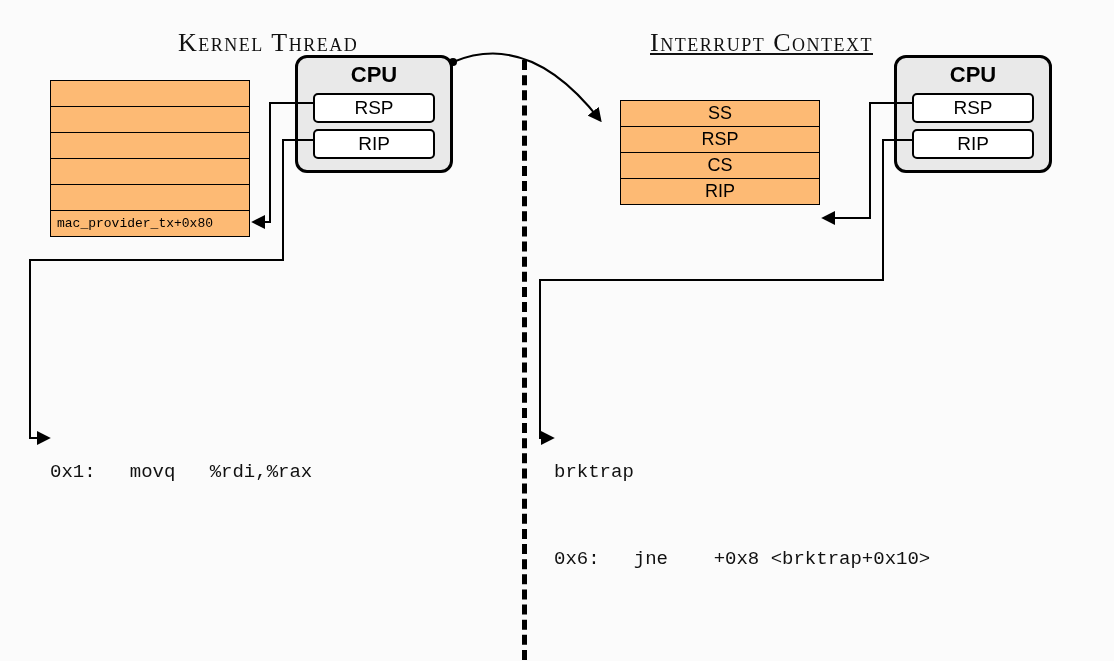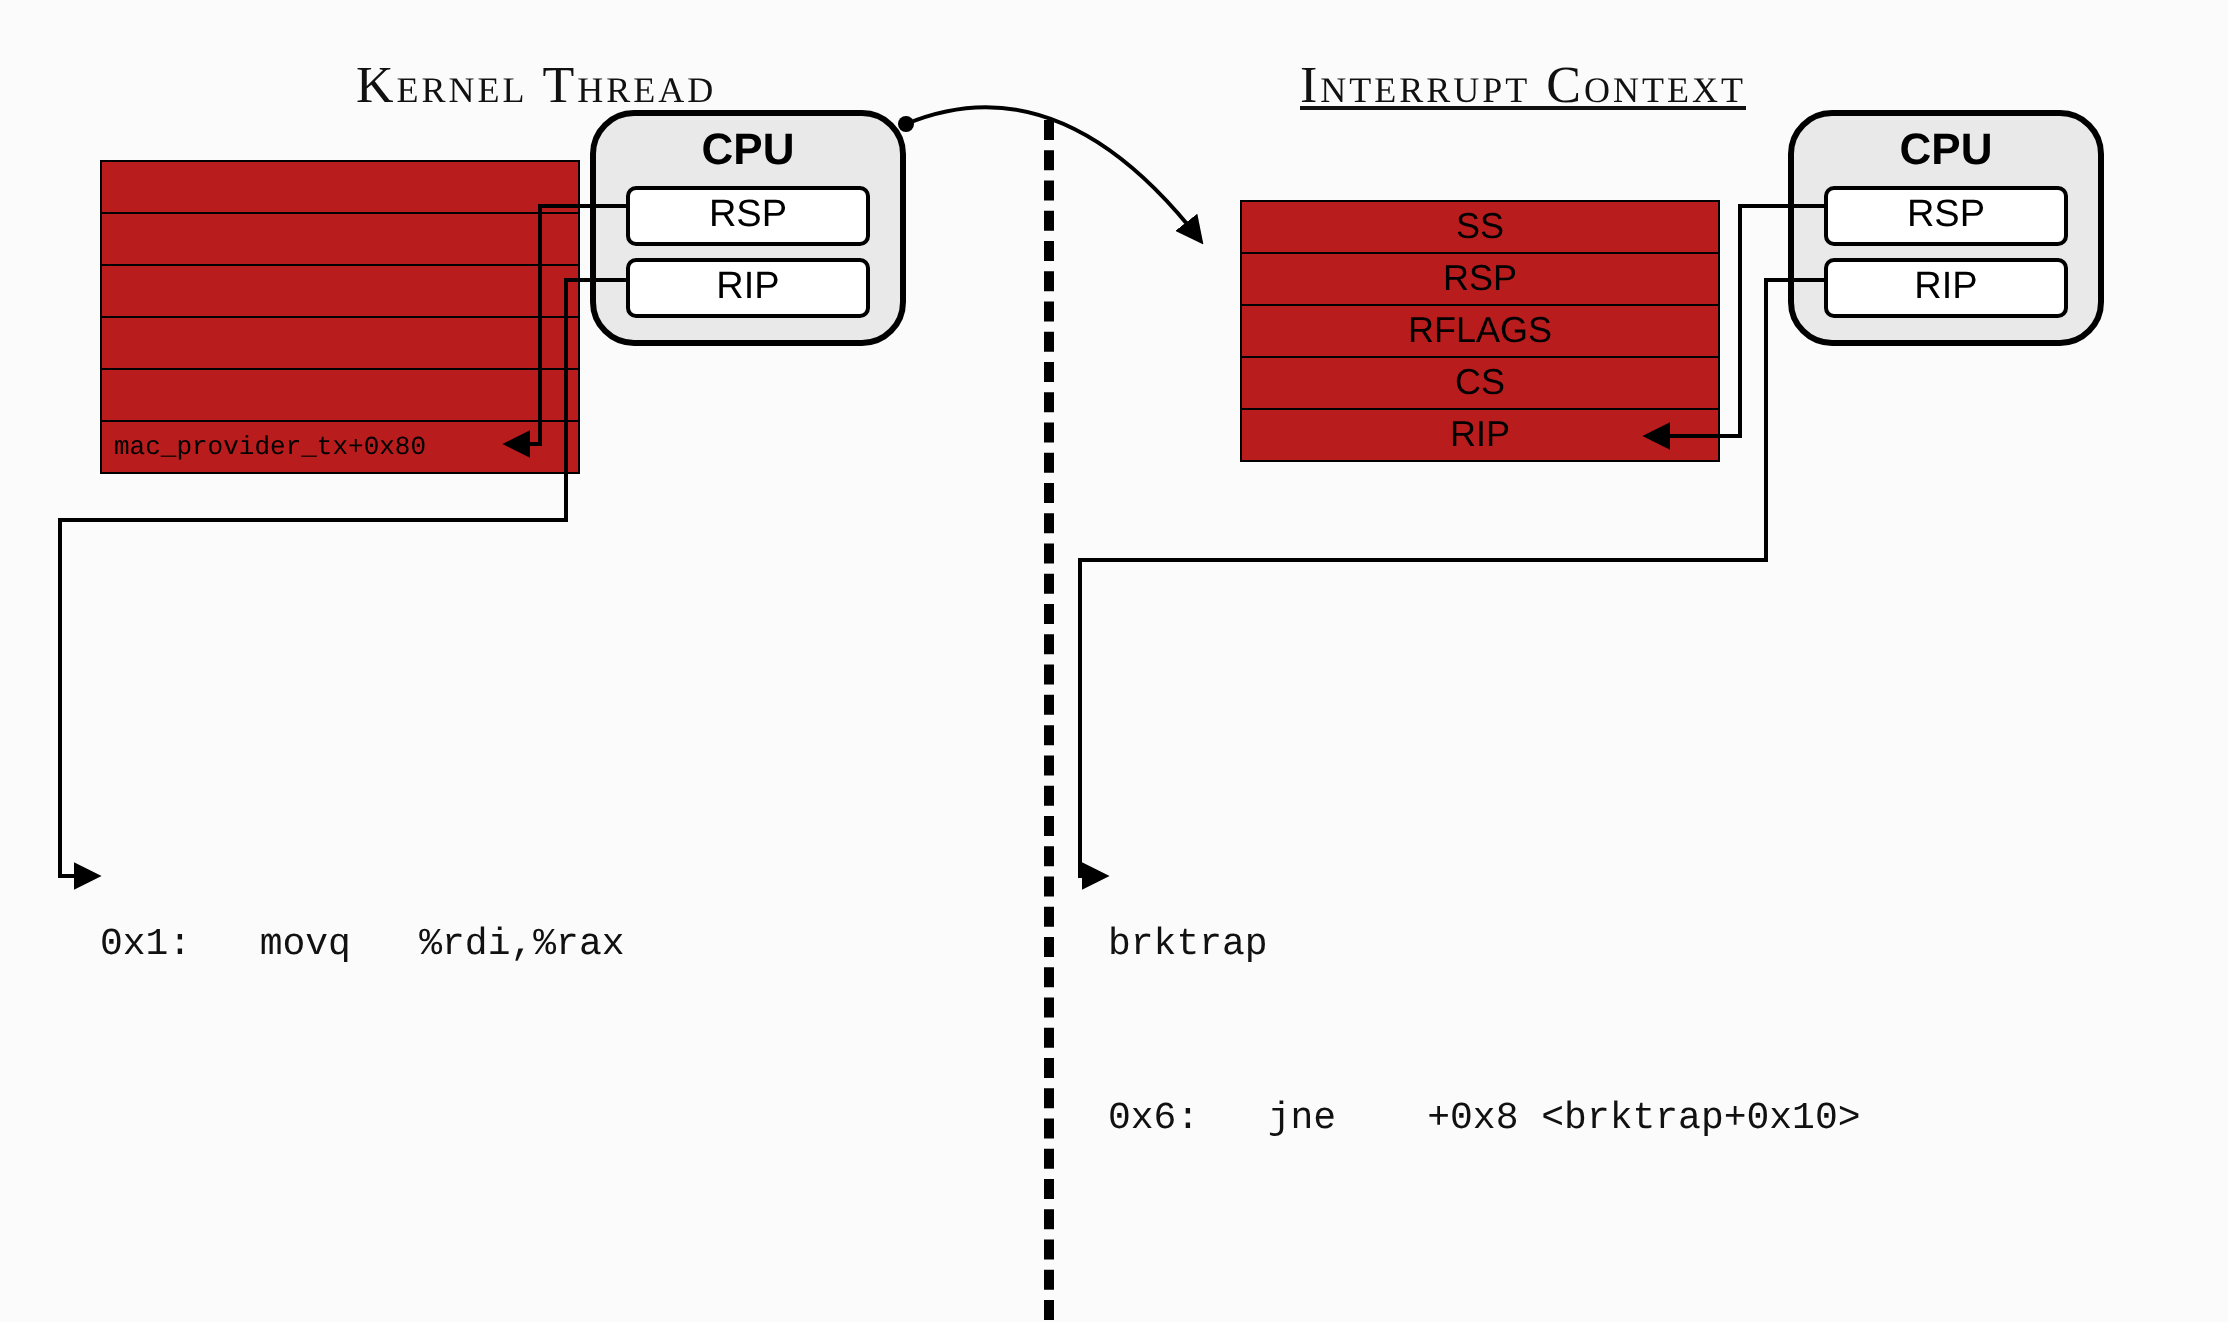--- a/index.html
+++ b/index.html
@@ -22,21 +22,21 @@
   .title-left { left: 178px; top: 8px; }
   .title-right { left: 650px; top: 8px; text-decoration: underline; }
 
   
   .cpu-box {
     position: absolute;
     width: 158px;
     height: 118px;
     background: #e9e9e9;
     border: 3px solid #000;
-    border-radius: 22px;
+    border-radius: 12px;
     display: flex;
     flex-direction: column;
     align-items: center;
     padding-top: 4px;
   }
   .cpu-box .cpu-title {
     font-family: Arial, Helvetica, sans-serif;
     font-weight: bold;
     font-size: 22px;
     margin-bottom: 5px;
@@ -53,24 +53,24 @@
     justify-content: center;
     font-family: Arial, Helvetica, sans-serif;
     font-size: 19px;
   }
   .cpu1 { left: 295px; top: 55px; }
   .cpu2 { left: 894px; top: 55px; }
 
   
   .stack {
     position: absolute;
-    width: 240px;
+    width: 200px;
     border: 1.5px solid #000;
     border-top: none;
-    background: #b91c1c;
+    background: #fdba74;
   }
   .stack-row {
     height: 26px;
     border-top: 1px solid #000;
     font-family: Arial, Helvetica, sans-serif;
     font-size: 18px;
     display: flex;
     align-items: center;
     justify-content: center;
   }
@@ -129,21 +129,20 @@
   <div class="stack-row"></div>
   <div class="stack-row"></div>
   <div class="stack-row"></div>
   <div class="stack-row"></div>
   <div class="stack-row lbl">mac_provider_tx+0x80</div>
 </div>
 
 <div class="stack stack-right">
   <div class="stack-row">SS</div>
   <div class="stack-row">RSP</div>
-  <div class="stack-row">RFLAGS</div>
   <div class="stack-row">CS</div>
   <div class="stack-row">RIP</div>
 </div>
 
 <div class="cpu-box cpu1">
   <div class="cpu-title">CPU</div>
   <div class="cpu-reg">RSP</div>
   <div class="cpu-reg">RIP</div>
 </div>
 

